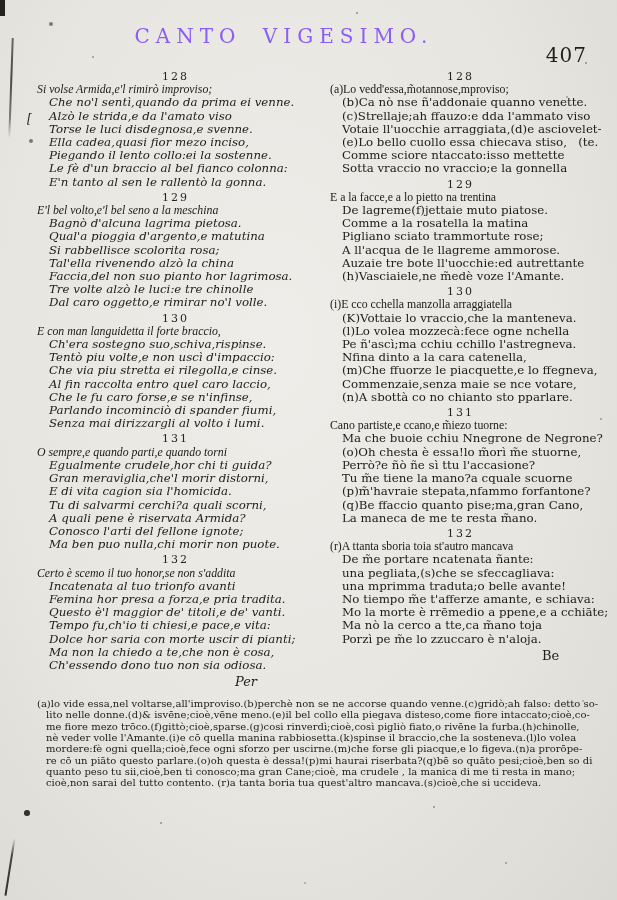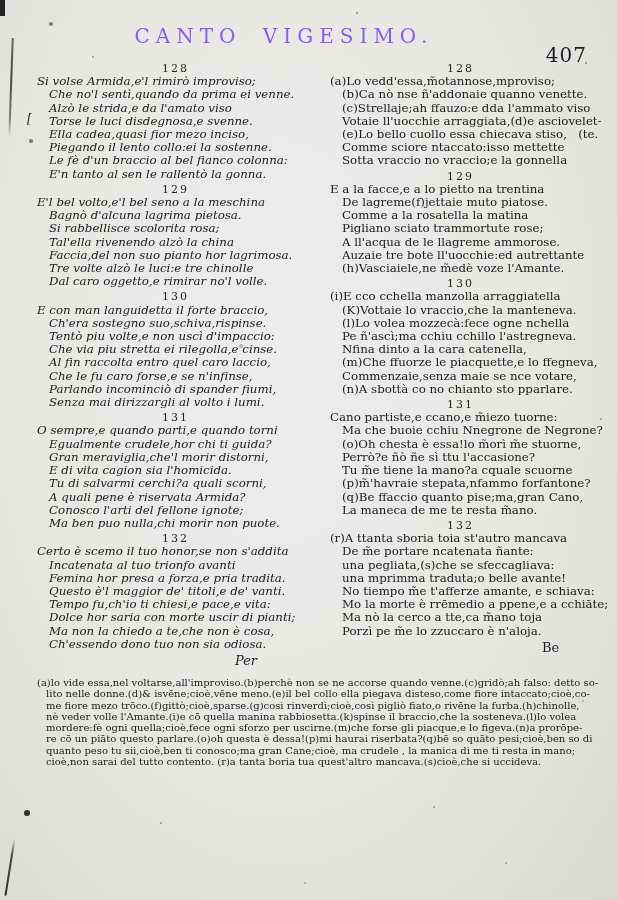--- a/index.html
+++ b/index.html
@@ -9,34 +9,34 @@
     font-family:"DejaVu Serif","Liberation Serif",serif;
     color:#211f1c;
   }
   .page{position:relative;width:617px;height:900px;padding:24px 26px 0 37px;box-sizing:border-box;}
   .header{position:relative;height:36px;}
   .title{
     text-align:center;font-size:20px;letter-spacing:0.30em;word-spacing:0.45em;
     color:#8b5cf6;font-weight:500;padding-right:60px;
   }
   .page-number{position:absolute;right:4px;top:19px;font-size:20px;letter-spacing:1px;}
-  .columns{display:flex;margin-top:2px;}
+  .columns{display:flex;margin-top:10px;}
   .column{width:277px;}
   .column.left{margin-right:16px;font-style:italic;}
   .column.right{width:261px;}
   .stanza{margin-bottom:2px;}
   .stanza-number{
     text-align:center;font-style:normal;font-size:11px;letter-spacing:2px;
     line-height:13.2px;color:#26241f;
   }
   .verse-line{
     font-size:11.8px;line-height:13.2px;padding-left:12px;white-space:pre;
     color:#22201c;
   }
-  .verse-line.first{padding-left:0;}
+  .verse-line.first{padding-left:0;font-family:Liberation Serif, serif;}
   .catchword-row{height:14px;font-size:13px;}
   .catchword-row.left-cw{padding-left:198px;}
   .catchword-row.right-cw{padding-left:212px;font-style:normal;}
   .footnotes{margin-top:10px;width:556px;}
   .footnote-line{
     font-size:10px;line-height:11.3px;padding-left:9px;white-space:nowrap;
     color:#24221e;
   }
   .footnote-line.first{padding-left:0;}
   .margin-mark{
@@ -86,20 +86,21 @@
           <div class="verse-line">Torse le luci disdegnosa,e svenne.</div>
           <div class="verse-line">Ella cadea,quasi fior mezo inciso,</div>
           <div class="verse-line">Piegando il lento collo:ei la sostenne.</div>
           <div class="verse-line">Le fè d'un braccio al bel fianco colonna:</div>
           <div class="verse-line">E'n tanto al sen le rallentò la gonna.</div>
         </div>
         <div class="stanza">
           <div class="stanza-number">129</div>
           <div class="verse-line first">E'l bel volto,e'l bel seno a la meschina</div>
           <div class="verse-line">Bagnò d'alcuna lagrima pietosa.</div>
+          <div class="verse-line">Qual'a pioggia d'argento,e matutina</div>
           <div class="verse-line">Si rabbellisce scolorita rosa;</div>
           <div class="verse-line">Tal'ella rivenendo alzò la china</div>
           <div class="verse-line">Faccia,del non suo pianto hor lagrimosa.</div>
           <div class="verse-line">Tre volte alzò le luci:e tre chinolle</div>
           <div class="verse-line">Dal caro oggetto,e rimirar no'l volle.</div>
         </div>
         <div class="stanza">
           <div class="stanza-number">130</div>
           <div class="verse-line first">E con man languidetta il forte braccio,</div>
           <div class="verse-line">Ch'era sostegno suo,schiva,rispinse.</div>

